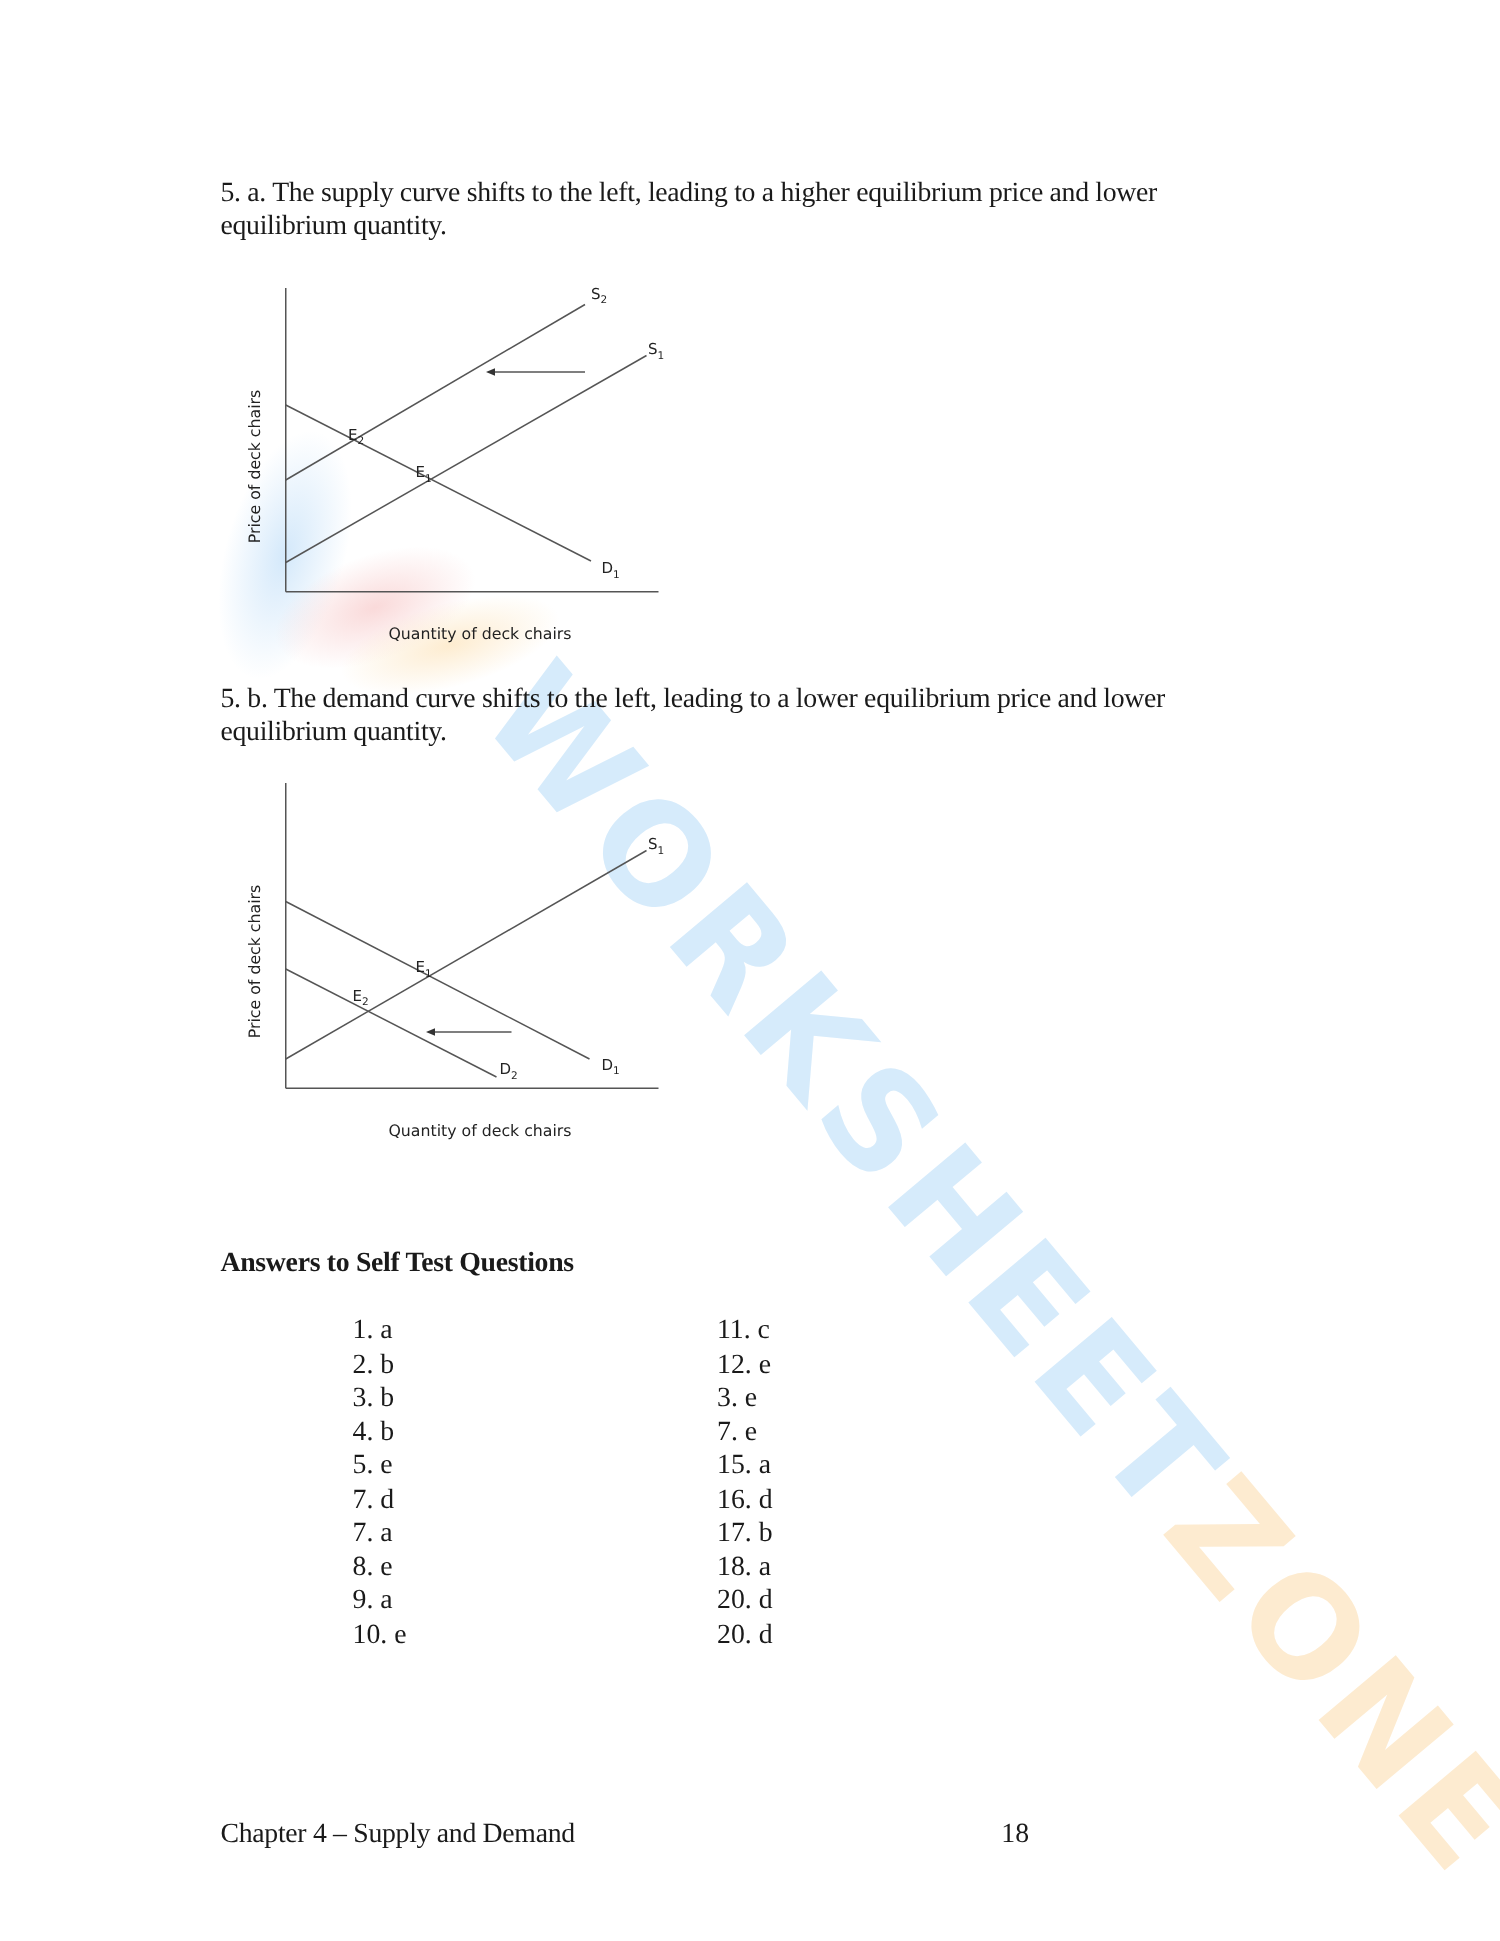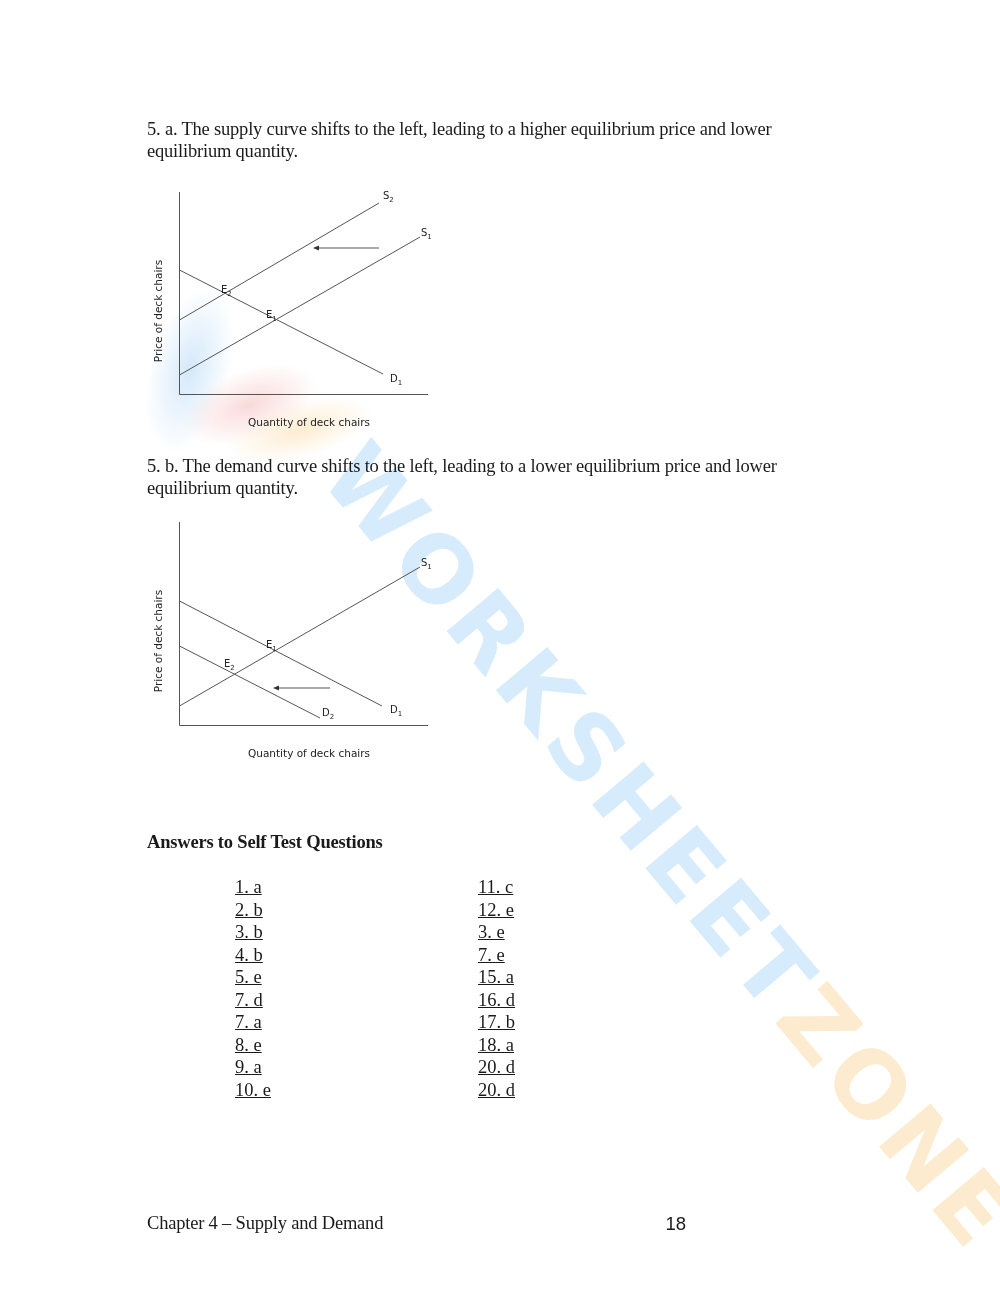--- a/index.html
+++ b/index.html
@@ -10,36 +10,36 @@
       font-family: "Liberation Serif", "DejaVu Serif", serif;
       font-size: 18.5px; line-height: 22px; color: #1a1a1a;
       letter-spacing: -0.2px;
     }
     .heading {
       position: absolute; left: 147px; top: 832px;
       font-family: "Liberation Serif", "DejaVu Serif", serif;
       font-size: 18.5px; font-weight: bold; color: #1a1a1a;
       letter-spacing: -0.2px;
     }
-    .chart { position: absolute; left: 145px; text-align: right; }
+    .chart { position: absolute; left: 156px; text-align: right; }
     .chart svg { display: block; }
     .ans-col {
       position: absolute; top: 876px;
       font-family: "Liberation Serif", "DejaVu Serif", serif;
       font-size: 18.5px; line-height: 22.5px; color: #1a1a1a;
     }
-    .ans-item { white-space: nowrap; text-decoration: underline; }
+    .ans-item { white-space: nowrap; }
     .footer-left {
       position: absolute; left: 147px; top: 1213px;
       font-family: "Liberation Serif", "DejaVu Serif", serif;
       font-size: 18.5px; color: #1a1a1a; letter-spacing: -0.2px;
     }
     .footer-right {
       position: absolute; right: 146px; top: 1213px;
-      font-family: Liberation Sans, sans-serif;
+      font-family: Liberation Serif, serif;
       font-size: 18.5px; color: #1a1a1a;
     }
     .watermark {
       position: absolute; left: 0; top: 0; width: 1000px; height: 1294px;
       pointer-events: none; z-index: 0;
     }
     .content { position: absolute; left: 0; top: 0; width: 832px; height: 1294px; z-index: 1; }
   </style>
 </head>
 <body>

